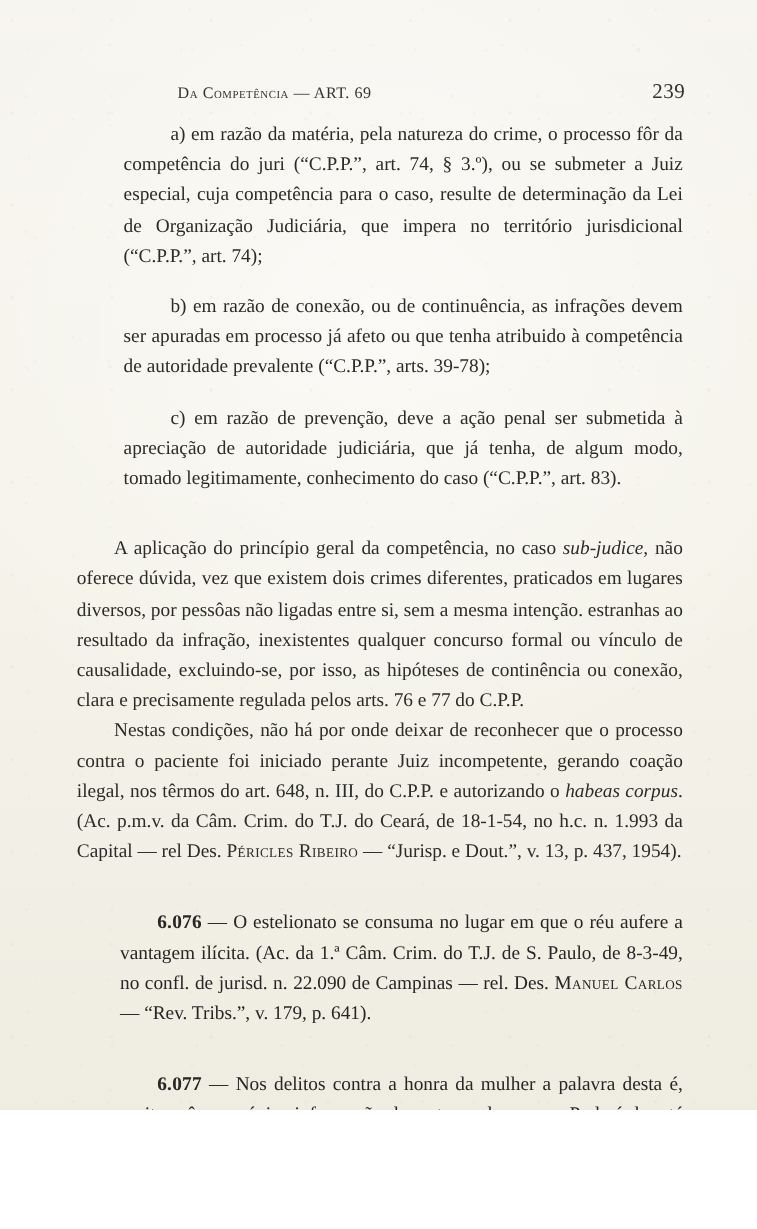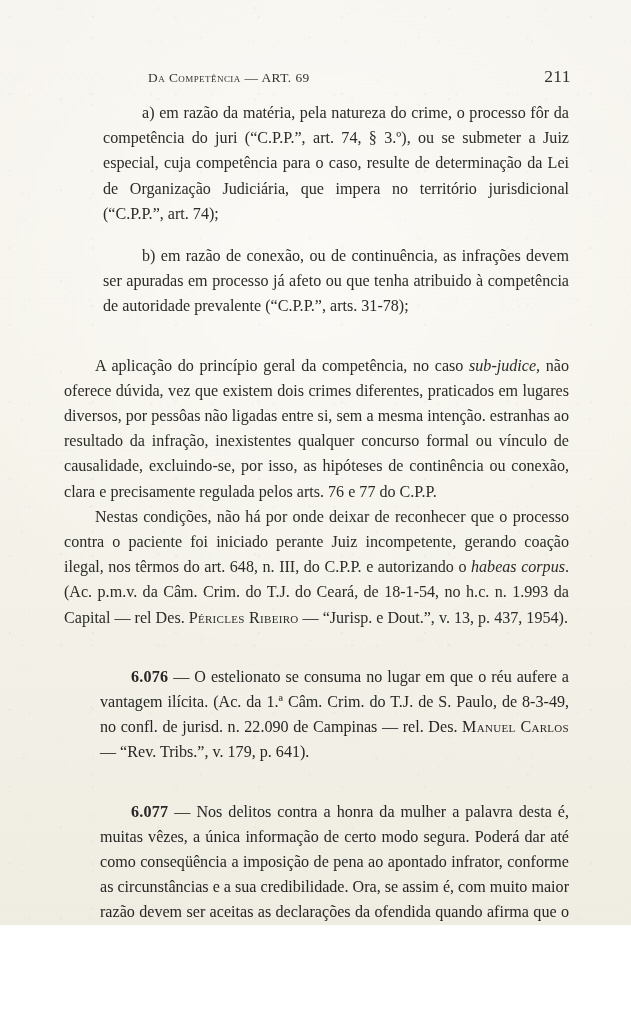--- a/index.html
+++ b/index.html
@@ -113,27 +113,28 @@
 </style>
 </head>
 <body>
 
 <div class="page">
 
   <div class="grain"></div>
 
   <div class="runhead">
     <div class="runhead-title"><span class="cap">D</span><span>a </span><span class="cap">C</span><span>ompetência</span><span class="cap"> — Art. 69</span></div>
-    <div class="runhead-folio">211</div>
+    <div class="runhead-folio">239</div>
   </div>
 
   <div class="col">
 
     <p class="sub">a)   em razão da matéria, pela natureza do crime, o processo fôr da competência do juri (“C.P.P.”, art. 74, § 3.º), ou se submeter a Juiz especial, cuja competência para o caso, resulte de determinação da Lei de Organização Judiciária, que impera no território jurisdicional (“C.P.P.”, art. 74);</p>
-    <p class="sub">b)   em razão de conexão, ou de continuência, as infrações devem ser apuradas em processo já afeto ou que tenha atribuido à competência de autoridade prevalente (“C.P.P.”, arts. 31-78);</p>
+    <p class="sub">b)   em razão de conexão, ou de continuência, as infrações devem ser apuradas em processo já afeto ou que tenha atribuido à competência de autoridade prevalente (“C.P.P.”, arts. 39-78);</p>
+    <p class="sub">c)   em razão de prevenção, deve a ação penal ser submetida à apreciação de autoridade judiciária, que já tenha, de algum modo, tomado legitimamente, conhecimento do caso (“C.P.P.”, art. 83).</p>
 
     <p class="body-p gap-sec"><span>A aplicação do princípio geral da competência, no caso </span><i>sub-judice,</i><span> não oferece dúvida, vez que existem dois crimes diferentes, praticados em lugares diversos, por pessôas não ligadas entre si, sem a mesma intenção. estranhas ao resultado da infração, inexistentes qualquer concurso formal ou vínculo de causalidade, excluindo-se, por isso, as hipóteses de continência ou conexão, clara e precisamente regulada pelos arts. 76 e 77 do C.P.P.</span></p>
 
     <p class="body-p"><span>Nestas condições, não há por onde deixar de reconhecer que o processo contra o paciente foi iniciado perante Juiz incompetente, gerando coação ilegal, nos têrmos do art. 648, n. III, do C.P.P. e autorizando o </span><i>habeas corpus</i><span>. (Ac. p.m.v. da Câm. Crim. do T.J. do Ceará, de 18-1-54, no h.c. n. 1.993 da Capital — rel Des. </span><span class="sc"><span class="cap">P</span><span>éricles </span><span class="cap">R</span><span>ibeiro</span></span><span> — “Jurisp. e Dout.”, v. 13, p. 437, 1954).</span></p>
 
     <p class="body-p gap-sec ink-fade"><span class="num">6.076</span><span> — </span><span>O estelionato se consuma no lugar em que o réu aufere a vantagem ilícita. (Ac. da 1.ª Câm. Crim. do T.J. de S. Paulo, de 8-3-49, no confl. de jurisd. n. 22.090 de Campinas — rel. Des. </span><span class="sc"><span class="cap">M</span><span>anuel </span><span class="cap">C</span><span>arlos</span></span><span> — “Rev. Tribs.”, v. 179, p. 641).</span></p>
 
     <p class="body-p gap-sec ink-fade"><span class="num">6.077</span><span> — </span><span>Nos delitos contra a honra da mulher a palavra desta é, muitas vêzes, a única informação de certo modo segura. Poderá dar até como conseqüência a imposição de pena ao apontado infrator, conforme as circunstâncias e a sua credibilidade. Ora, se assim é, com muito maior razão devem ser aceitas as declarações da ofendida quando afirma que o contacto carnal se deu em determinado lugar, para o fim de firmar-se a competência das</span></p>
 
   </div>

